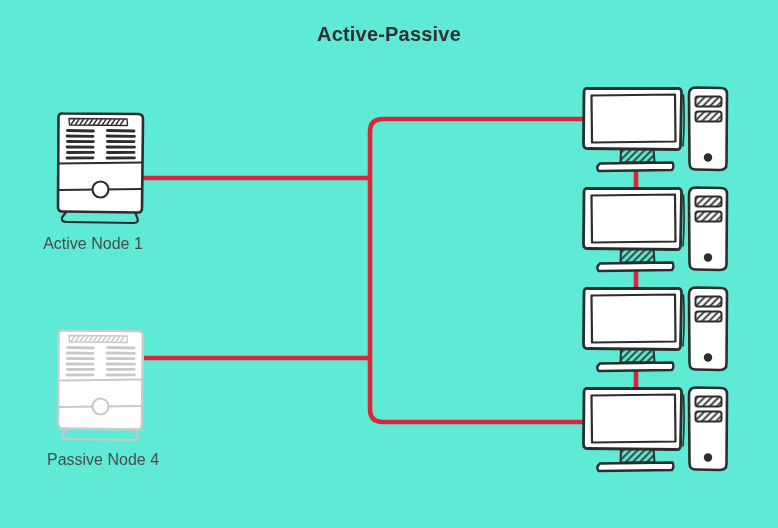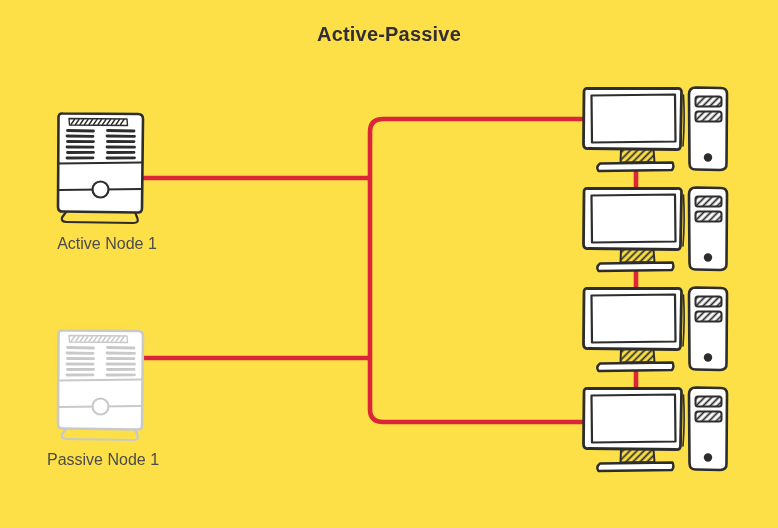--- a/index.html
+++ b/index.html
@@ -1,35 +1,35 @@
 <!DOCTYPE html>
 <html><head>
 <meta charset="utf-8">
 <style>
   html,body { margin:0; padding:0; background:#ffffff; }
   .canvas {
-    position:relative; width:778px; height:528px; background:#fde047;
+    position:relative; width:778px; height:528px; background:#5eead4;
     font-family:"Liberation Sans", sans-serif; overflow:hidden;
   }
   .title {
     position:absolute; top:23px; left:0; width:100%; margin:0;
     text-align:center; font-size:20px; font-weight:700; letter-spacing:.2px;
     color:#322e33;
   }
   .conn { position:absolute; left:0; top:0; width:778px; height:528px; }
   .icon { position:absolute; display:block; }
   .server-active  { left:54px;  top:111px; width:95px;  height:122px; color:#2d2d2d; }
   .server-passive { left:54px;  top:328px; width:95px;  height:122px; color:#c9c9c9; }
   .ws { left:579px; width:150px; height:112px; }
   .ws-1 { top:85px; } .ws-2 { top:185px; } .ws-3 { top:285px; } .ws-4 { top:385px; }
   .node-label {
     position:absolute; width:150px; text-align:center;
     color:#4b4b4b; font-size:16px; line-height:25px;
   }
-  .label-active  { left:32px; top:231px; }
+  .label-active  { left:18px; top:231px; }
   .label-passive { left:28px; top:447px; }
   .defs-svg { position:absolute; width:0; height:0; overflow:hidden; }
 </style>
 </head>
 <body>
 
 <div class="canvas">
 
   <svg class="defs-svg" aria-hidden="true">
     <defs>
@@ -105,21 +105,21 @@
     <use href="#server-shape"></use>
   </svg>
   <div class="node-label label-active">
     <div>Active Node 1</div>
   </div>
 
   <svg class="icon server-passive" viewBox="0 0 95 122">
     <use href="#server-shape"></use>
   </svg>
   <div class="node-label label-passive">
-    <div>Passive Node 1</div>
+    <div>Passive Node 4</div>
   </div>
 
   <svg class="icon ws ws-1" viewBox="0 0 150 112">
       <use href="#ws-shape"></use>
     </svg>
   <svg class="icon ws ws-2" viewBox="0 0 150 112">
       <use href="#ws-shape"></use>
     </svg>
   <svg class="icon ws ws-3" viewBox="0 0 150 112">
       <use href="#ws-shape"></use>

